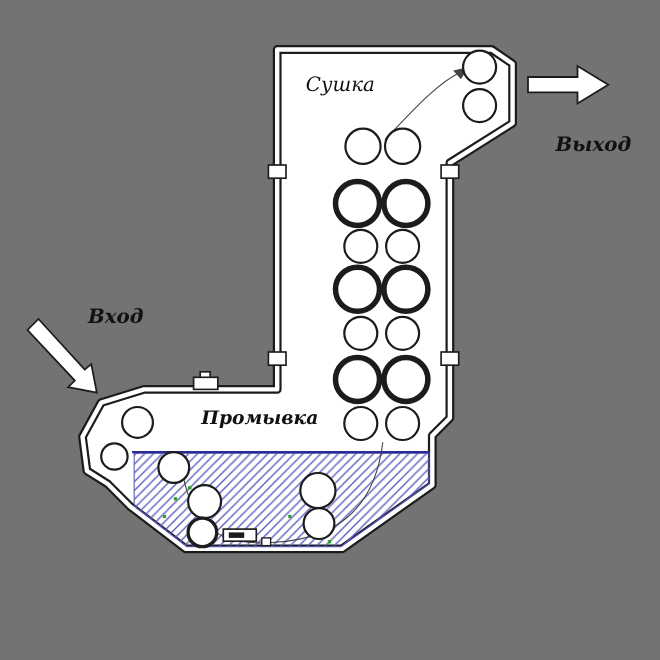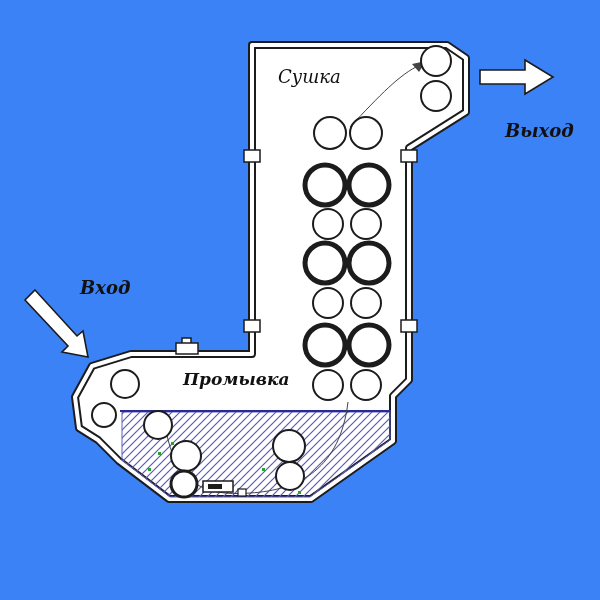--- a/index.html
+++ b/index.html
@@ -1,16 +1,16 @@
 <!DOCTYPE html>
 <html><head>
 <meta charset="utf-8">
 <style>
   html,body{margin:0;padding:0;background:#ffffff;}
-  .stage{position:relative;width:600px;height:600px;background:#3b82f6;overflow:hidden;
+  .stage{position:relative;width:600px;height:600px;background:#737373;overflow:hidden;
          font-family:"DejaVu Serif", serif;}
   svg{display:block;}
   text.dlabel{font-family:"DejaVu Serif", serif;font-style:italic;fill:#111;}
   text.bold{font-weight:bold;}
 </style>
 </head>
 <body>
 
 <div class="stage">
   <svg width="600" height="600" viewBox="0 0 600 600">

